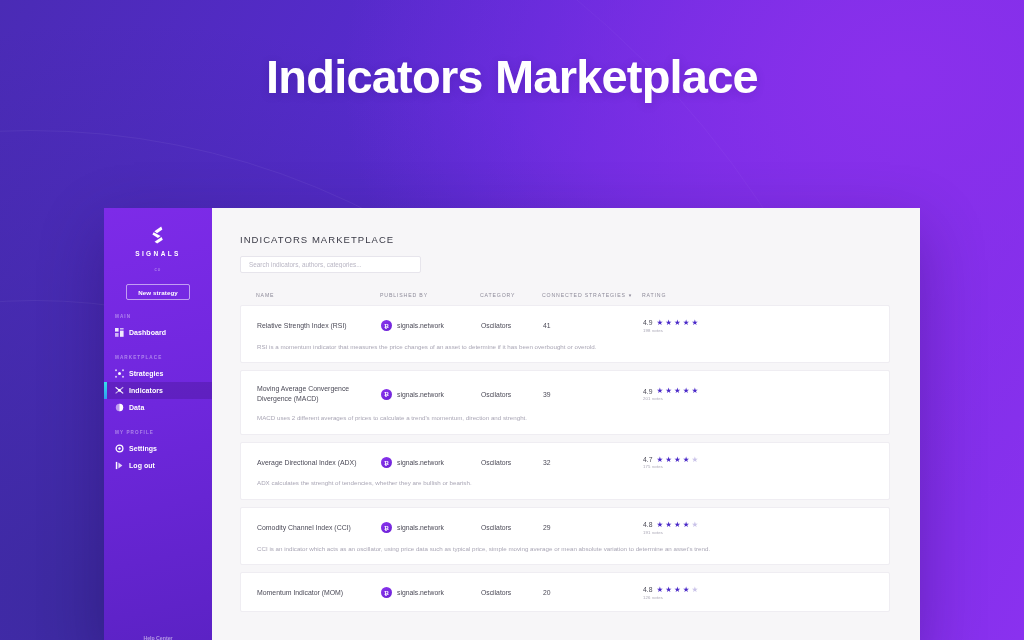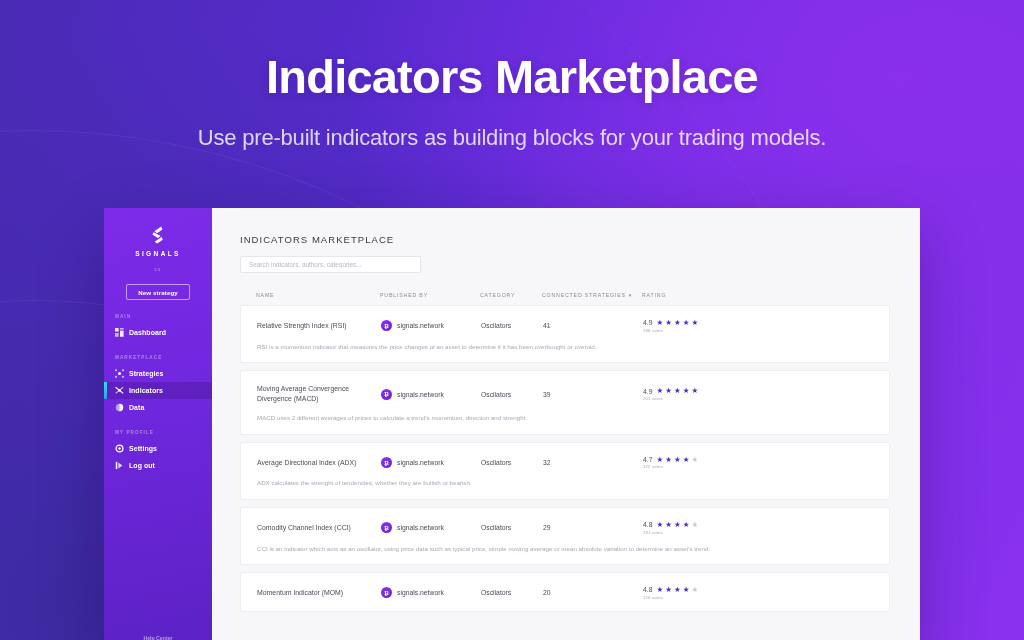--- a/index.html
+++ b/index.html
@@ -149,21 +149,20 @@
 <body>
 
 <div class="bg">
   <div class="bg-arc arc-a"></div>
   <div class="bg-arc arc-b"></div>
   <div class="bg-arc arc-c"></div>
 </div>
 
 <div class="hero">
   <h1>Indicators Marketplace</h1>
-  <p>Use pre-built indicators as building blocks for your trading models.</p>
 </div>
 
 <div class="app">
 
   <aside class="sidebar">
     <div class="logo-wrap">
       <svg class="logo-mark" width="16" height="18" viewBox="0 0 16 18">
         <path d="M11.2 0.6 L4.4 5.2 L7.0 7.2 L12.4 3.4 Z" fill="#ffffff"></path>
         <path d="M3.6 6.2 L10.6 10.0 L7.9 12.0 L2.4 8.6 Z" fill="#ffffff"></path>
         <path d="M11.5 11.0 L4.6 15.8 L7.2 17.6 L12.8 13.8 Z" fill="#ffffff"></path>

